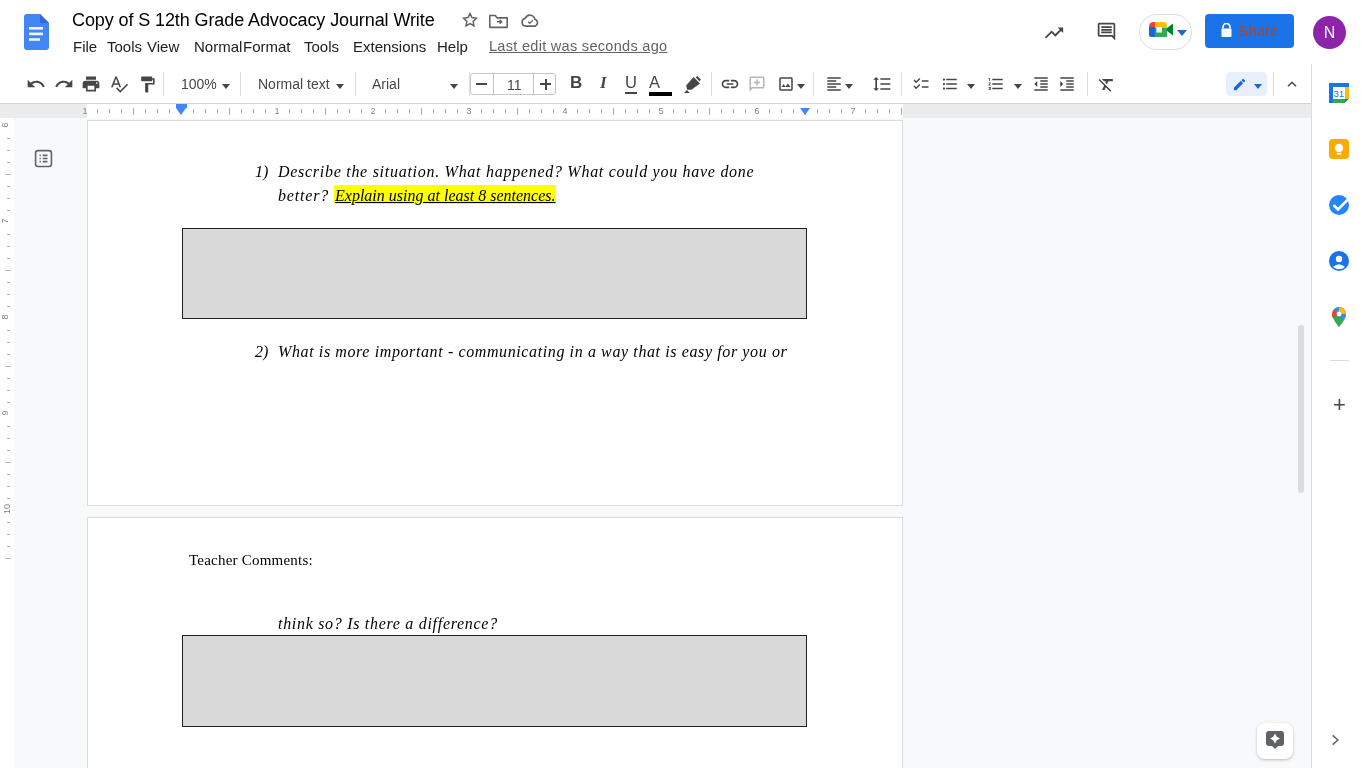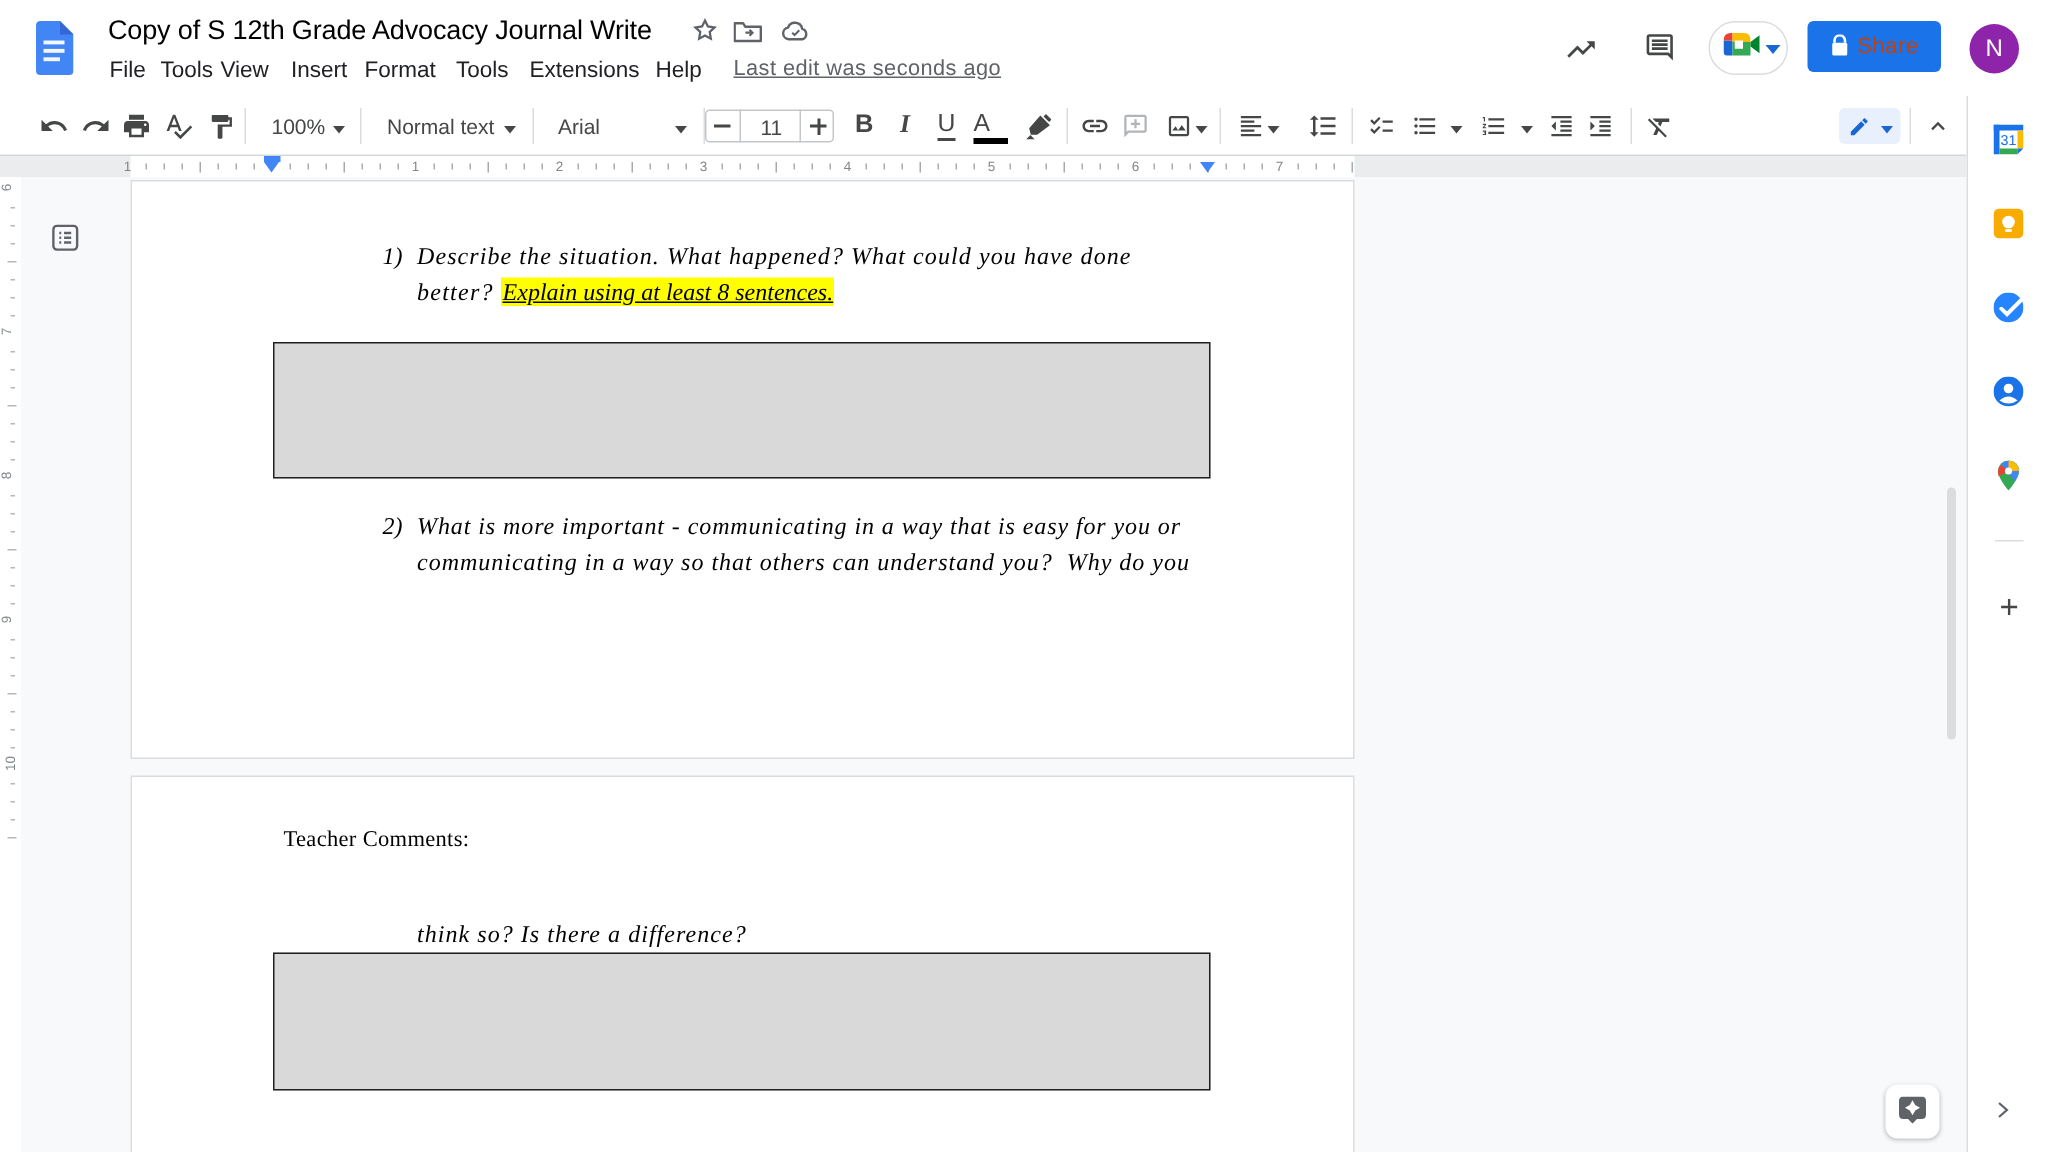--- a/index.html
+++ b/index.html
@@ -60,21 +60,21 @@
       </svg>
 
   <svg class="abs" style="left:521px;top:14px" width="19" height="14" viewBox="0 0 24 17" fill="none" stroke="#5f6368" stroke-width="2">
         <path d="M6 15 a5 5 0 0 1 -.5-9.9 A6.2 6.2 0 0 1 17.4 6.3 A4.6 4.6 0 0 1 18 15 Z" stroke-linejoin="round"></path>
         <path d="M9 9.5 l2 2 4-4" stroke-width="1.7"></path>
       </svg>
   <div id="menus">
         <span style="left:73px">File</span>
         <span style="left:107px">Tools</span>
         <span style="left:147px">View</span>
-        <span style="left:194px">Insert</span>
+        <span style="left:194px">Normal</span>
         <span style="left:243px">Format</span>
         <span style="left:304px">Tools</span>
         <span style="left:353px">Extensions</span>
         <span style="left:437px">Help</span>
         <span id="lastedit" style="left:489px">Last edit was seconds ago</span>
       </div>
 
   <svg class="abs" style="left:1043px;top:22px" width="22" height="22" viewBox="0 0 24 24" fill="#444746">
         <path d="M16 6l2.29 2.29-4.88 4.88-4-4L2 16.59 3.41 18l6-6 4 4 6.3-6.29L22 12V6z"></path>
       </svg>
@@ -324,21 +324,20 @@
   <div class="page" style="top:2px;height:386px"></div>
 
   <div class="page" style="top:399px;height:260px"></div>
 
   <div class="dtxt" style="left:255px;top:42px">1)</div>
   <div class="dtxt" style="left:278px;top:42px;letter-spacing:.72px">Describe the situation. What happened? What could you have done</div>
   <div class="dtxt" style="left:278px;top:66px;letter-spacing:.84px">better? <span style="background:#ffff00;text-decoration:underline;letter-spacing:0;padding:2px 1px 0 1px">Explain using at least 8 sentences.</span></div>
   <div class="grayrect" style="top:110px;height:91px"></div>
   <div class="dtxt" style="left:255px;top:222px">2)</div>
   <div class="dtxt" style="left:278px;top:222px;letter-spacing:.61px">What is more important - communicating in a way that is easy for you or</div>
-  <div class="dtxt" style="left:278px;top:246px;letter-spacing:.66px">communicating in a way so that others can understand you?&nbsp; Why do you</div>
 
   <div class="dtxt" style="left:189px;top:430px;font-style:normal;font-size:15px;letter-spacing:.22px">Teacher Comments:</div>
   <div class="dtxt" style="left:278px;top:494px;letter-spacing:.70px">think so? Is there a difference?</div>
   <div class="grayrect" style="top:517px;height:92px"></div>
 
   <div class="abs" style="left:1298px;top:207px;width:6px;height:168px;background:#dadce0;border-radius:3px"></div>
 
   <div class="abs" style="left:1257px;top:605px;width:36px;height:36px;background:#fff;border-radius:8px;box-shadow:0 1px 3px rgba(0,0,0,.25)"></div>
   <svg class="abs" style="left:1266px;top:613px" width="18" height="20" viewBox="0 0 18 20">
         <path d="M3 0 h12 q3 0 3 3 v9 q0 3 -3 3 h-3 l-3 3 -3-3 h-3 q-3 0 -3-3 v-9 q0-3 3-3 Z M9 2.5 L10.8 5.7 L14 7.5 L10.8 9.3 L9 12.5 L7.2 9.3 L4 7.5 L7.2 5.7 Z" fill="#5f6368" fill-rule="evenodd"></path>

